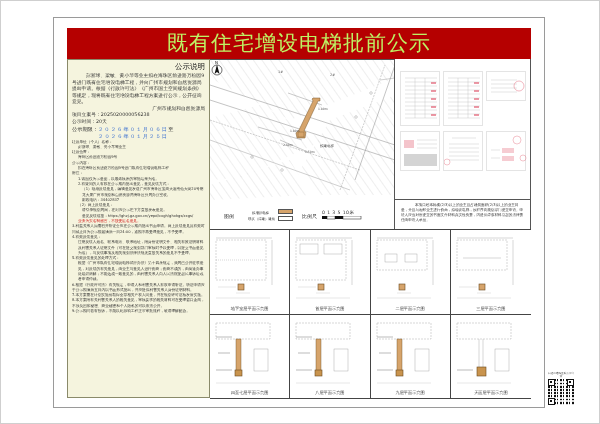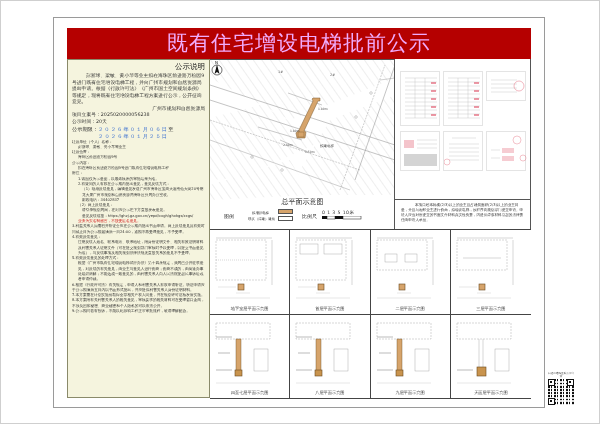--- a/index.html
+++ b/index.html
@@ -3,21 +3,21 @@
 <meta charset="utf-8">
 <style>
   * { box-sizing: border-box; margin: 0; padding: 0; }
   html, body { width: 600px; height: 424px; overflow: hidden; background: #ececec; }
   body { position: relative; font-family: "DejaVu Sans", "Liberation Sans", sans-serif; color: #333; }
 
   .canvas { position: absolute; left: 0; top: 0; width: 600px; height: 424px; background: #ffffff; border: 1px solid #cfcfcf; }
   .sheet { position: absolute; left: 53px; top: 17px; width: 492px; height: 391px; background: #fff; border: 1px solid #9a9a9a; }
 
   .banner { position: absolute; left: 67px; top: 28px; width: 464px; height: 48px; background: #b50000;
-            color: #f0abfc; font-size: 21px; text-align: center; line-height: 31px; letter-spacing: 1px; }
+            color: #bef264; font-size: 21px; text-align: center; line-height: 31px; letter-spacing: 1px; }
 
   .notice { position: absolute; left: 67px; top: 59px; width: 143px; height: 339px; background: #f5f4de;
             border: 1px solid #8a8a6a; padding: 2px 4px; overflow: hidden; }
   .notice h2 { font-size: 7.5px; text-align: right; font-weight: normal; color: #222; margin-bottom: 1px; }
   .notice p { font-size: 4.4px; line-height: 6px; color: #333; }
   .notice .lead { text-indent: 14px; font-size: 4.8px; line-height: 6.6px; }
   .notice .sign { text-align: right; font-size: 4.8px; }
   .notice .meta { font-size: 4.8px; line-height: 6.8px; }
   .notice .period { font-size: 5.2px; line-height: 7px; }
   .notice .period .dt { color: #3a6fd0; letter-spacing: 1.2px; }
@@ -136,21 +136,20 @@
     <polygon points="103,38 110,38 110,41 108,41 94,71 96,72 95,78 87,78 86,73 89,70 103,41 102,39" fill="#d6a46b" stroke="#7a5a30" stroke-width="0.5"></polygon>
     <rect x="88" y="72" width="6" height="5" fill="none" stroke="#7a5a30" stroke-width="0.4"></rect>
     <text x="110" y="87" font-size="3.5" fill="#444">拟建电梯</text>
     <text x="108" y="50" font-size="3" fill="#555">1.80m</text>
     <text x="80" y="72" font-size="3" fill="#555">1.80m</text>
     <text x="73" y="86" font-size="3" fill="#555">2.40m</text>
     <text x="95" y="93" font-size="3" fill="#555">1.50m</text>
     <text x="68" y="13" font-size="3.4" fill="#555">1#</text>
     <text x="120" y="16" font-size="3.4" fill="#555">2#</text>
   </svg>
-  <div class="sp-title">总平面示意图</div>
   <div class="legend-label">图例</div>
   <div class="legend-item" style="left:42px;top:151px">拟增设电梯</div>
   <div class="swatch" style="left:68px;top:149px;background:#d6a46b"></div>
   <div class="legend-item" style="left:38px;top:157px">现状（待建）建筑</div>
   <div class="swatch" style="left:68px;top:156px;background:#fff"></div>
   <div class="scale-label">比例尺</div>
   <div class="scale-nums">0 1 3 5    10米</div>
   <svg class="scale-bar" style="position:absolute;left:112px;top:156px" width="40" height="4">
     <rect x="0" y="0" width="5" height="3" fill="#111"></rect>
       <rect x="5" y="0" width="8" height="3" fill="#fff" stroke="#111" stroke-width="0.5"></rect>

